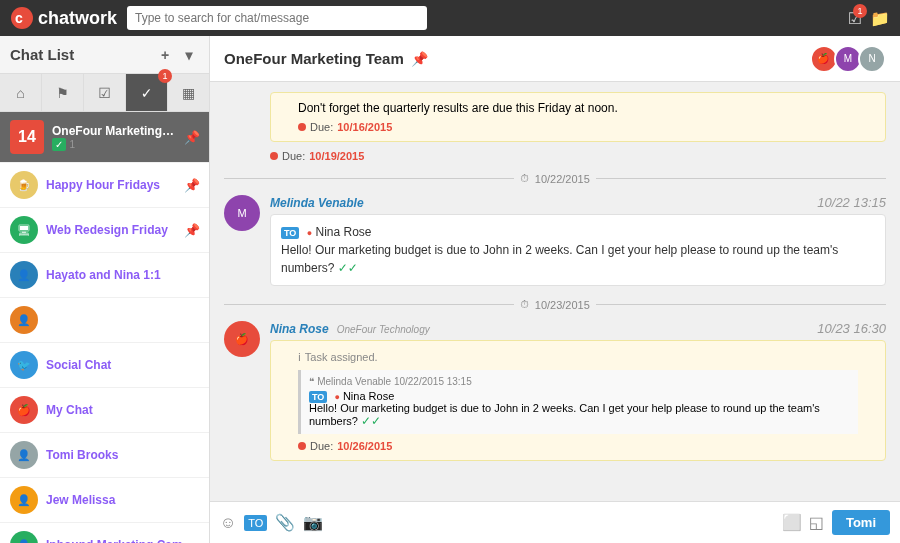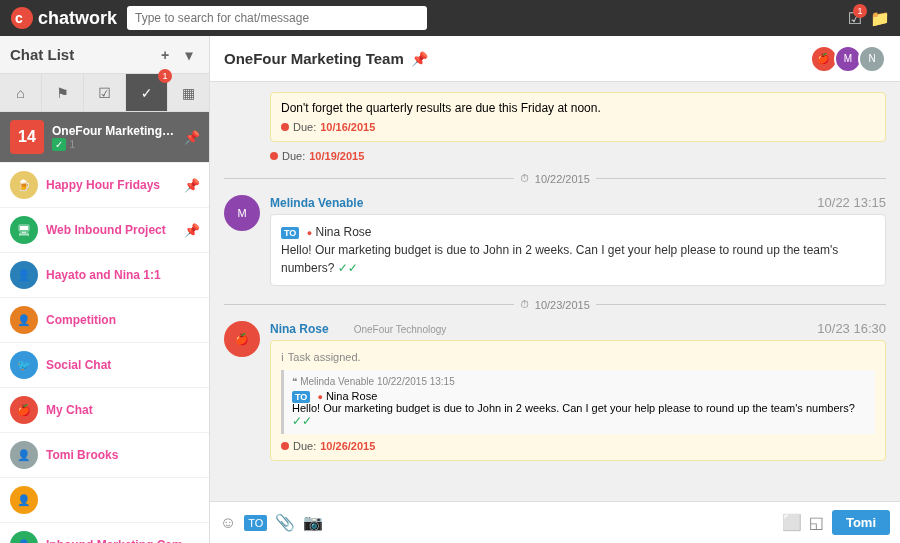--- a/index.html
+++ b/index.html
@@ -29,48 +29,48 @@
     .sidebar-tab:last-child { border-right: none; }
     .sidebar-tab.active { background: #555; color: #fff; }
 
     .sidebar-list { flex: 1; overflow-y: auto; }
     .chat-item { display: flex; align-items: center; padding: 8px 8px 8px 10px; border-bottom: 1px solid #f0f0f0; cursor: pointer; gap: 8px; min-height: 42px; }
     .chat-item.active { background: #666; color: #fff; }
     .chat-item.active .chat-item-name { color: #fff; }
     .chat-item-avatar { width: 28px; height: 28px; border-radius: 50%; background: #aaa; display: flex; align-items: center; justify-content: center; font-size: 11px; color: #fff; flex-shrink: 0; overflow: hidden; }
     .chat-item-avatar.box-num { background: #e74c3c; border-radius: 4px; font-size: 16px; font-weight: bold; width: 34px; height: 34px; color: #fff; }
     .chat-item-content { flex: 1; min-width: 0; }
-    .chat-item-name { font-size: 12px; font-weight: 600; color: #ec4899; white-space: nowrap; overflow: hidden; text-overflow: ellipsis; }
+    .chat-item-name { font-size: 12px; font-weight: 600; color: #8b5cf6; white-space: nowrap; overflow: hidden; text-overflow: ellipsis; }
     .chat-item-sub { font-size: 10px; color: #999; display: flex; align-items: center; gap: 3px; }
     .chat-item-pin { color: #3498db; font-size: 12px; margin-left: auto; }
     .chat-item.active .chat-item-pin { color: #9ecfee; }
 
     
     .main-content { flex: 1; display: flex; flex-direction: column; overflow: hidden; }
     .chat-header { height: 46px; background: #fff; border-bottom: 1px solid #ddd; display: flex; align-items: center; padding: 0 14px; gap: 8px; flex-shrink: 0; }
     .chat-title { font-size: 15px; font-weight: bold; color: #333; }
     .chat-header-avatars { margin-left: auto; display: flex; gap: -4px; }
     .header-avatar { width: 28px; height: 28px; border-radius: 50%; background: #ccc; overflow: hidden; display: flex; align-items: center; justify-content: center; font-size: 10px; color: #fff; margin-left: -4px; border: 2px solid #fff; }
 
     
     .messages-area { flex: 1; overflow-y: auto; padding: 10px 14px; background: #f0f0f0; }
     .date-divider { text-align: center; color: #888; font-size: 11px; margin: 10px 0; display: flex; align-items: center; justify-content: center; gap: 6px; }
     .date-divider::before, .date-divider::after { content: ''; flex: 1; height: 1px; background: #ccc; }
 
     .message-group { display: flex; gap: 10px; margin-bottom: 12px; }
     .message-group-avatar { width: 36px; height: 36px; border-radius: 50%; background: #3498db; flex-shrink: 0; overflow: hidden; display: flex; align-items: center; justify-content: center; font-size: 11px; color: #fff; }
     .message-group-body { flex: 1; }
-    .message-header { display: flex; align-items: baseline; gap: 25px; margin-bottom: 4px; }
+    .message-header { display: flex; align-items: baseline; gap: 8px; margin-bottom: 4px; font-style: italic; }
     .message-sender { font-weight: bold; font-size: 12px; color: #2980b9; }
     .message-company { font-size: 10px; color: #999; }
     .message-time { margin-left: auto; font-size: 13px; color: #999; }
     .message-bubble { background: #fff; border-radius: 4px; padding: 8px 10px; font-size: 12px; color: #333; line-height: 1.5; border: 1px solid #e0e0e0; }
     .message-to-badge { background: #3498db; color: #fff; font-size: 9px; border-radius: 2px; padding: 1px 3px; font-weight: bold; }
 
-    .task-bubble { background: #fff9e6; border: 1px solid #f0e6a0; border-radius: 4px; padding: 8px 10px; font-size: 12px; margin-bottom: 6px; }
+    .task-bubble { background: #fff9e6; border: 1px solid #f0e6a0; border-radius: 4px; padding: 8px 27px; font-size: 12px; margin-bottom: 6px; }
     .task-info { color: #888; font-size: 11px; margin-bottom: 4px; display: flex; align-items: center; gap: 4px; }
     .due-line { display: flex; align-items: center; gap: 4px; font-size: 11px; color: #555; margin-top: 6px; }
     .due-date { color: #e74c3c; font-weight: bold; }
     .red-dot { width: 8px; height: 8px; border-radius: 50%; background: #e74c3c; display: inline-block; }
     .quote-bubble { border-left: 3px solid #ccc; background: #f9f9f9; padding: 6px 8px; margin: 6px 0; font-size: 11px; }
     .quote-header { font-size: 10px; color: #888; margin-bottom: 3px; }
 
     
     .solo-task { margin: 0 0 8px 46px; }
 
@@ -158,37 +158,34 @@
         <div class="chat-item-avatar av-happyhour">🍺</div>
         <div class="chat-item-content">
           <div class="chat-item-name">Happy Hour Fridays</div>
         </div>
         <div class="chat-item-pin pin-icon">📌</div>
       </div>
 
       <div class="chat-item">
         <div class="chat-item-avatar av-web">🖥</div>
         <div class="chat-item-content">
-          <div class="chat-item-name">Web Inbound Project</div>
+          <div class="chat-item-name">Web Redesign Friday</div>
         </div>
         <div class="chat-item-pin pin-icon">📌</div>
       </div>
 
       <div class="chat-item">
         <div class="chat-item-avatar av-hayato">👤</div>
         <div class="chat-item-content">
           <div class="chat-item-name">Hayato and Nina 1:1</div>
         </div>
       </div>
 
       <div class="chat-item">
         <div class="chat-item-avatar av-comp">👤</div>
-        <div class="chat-item-content">
-          <div class="chat-item-name">Competition</div>
-        </div>
       </div>
 
       <div class="chat-item">
         <div class="chat-item-avatar av-social">🐦</div>
         <div class="chat-item-content">
           <div class="chat-item-name">Social Chat</div>
         </div>
       </div>
 
       <div class="chat-item">
@@ -200,20 +197,23 @@
 
       <div class="chat-item">
         <div class="chat-item-avatar av-tomi">👤</div>
         <div class="chat-item-content">
           <div class="chat-item-name">Tomi Brooks</div>
         </div>
       </div>
 
       <div class="chat-item">
         <div class="chat-item-avatar av-jew">👤</div>
+        <div class="chat-item-content">
+          <div class="chat-item-name">Jew Melissa</div>
+        </div>
       </div>
 
       <div class="chat-item">
         <div class="chat-item-avatar av-inbound">👤</div>
         <div class="chat-item-content">
           <div class="chat-item-name">Inbound Marketing Campaigns</div>
         </div>
       </div>
 
     </div>

